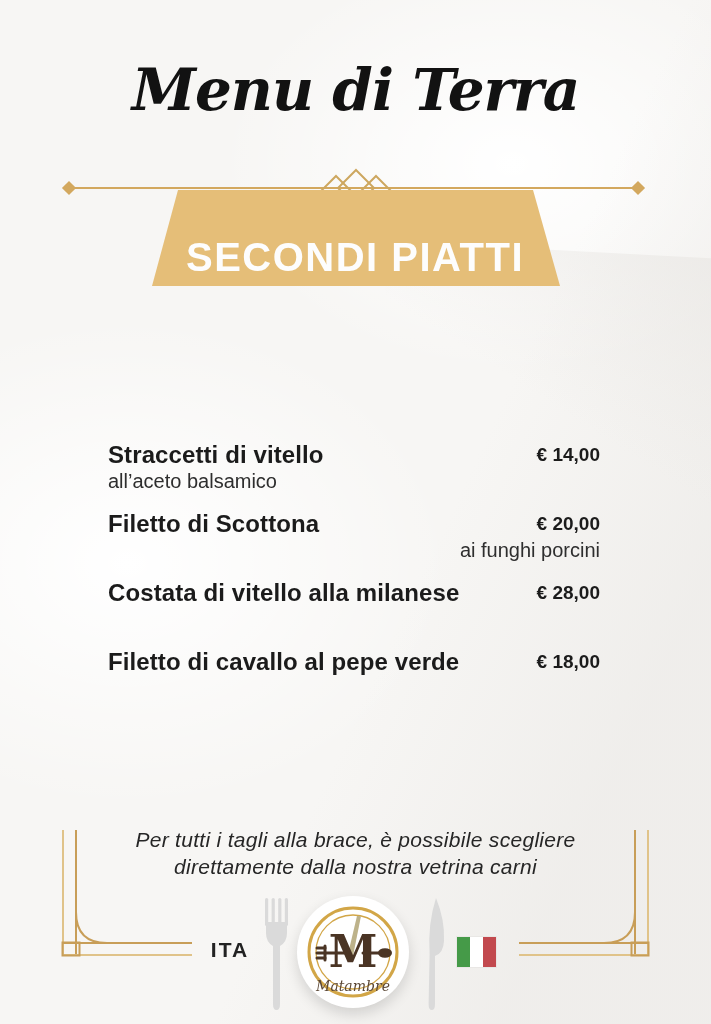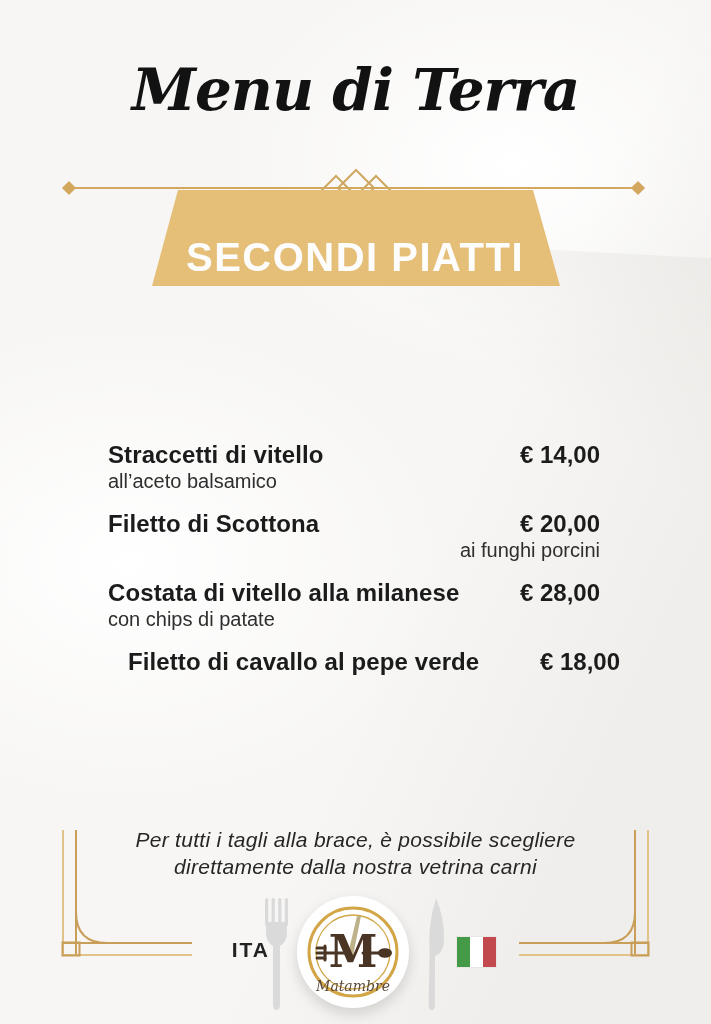--- a/index.html
+++ b/index.html
@@ -47,38 +47,38 @@
   .banner-label{
     font-size:40px;font-weight:bold;color:#fdfdfd;letter-spacing:1.5px;
     padding-bottom:2px;
     margin-top:40px;
   }
 
   
   .menu-item{position:absolute;left:108px;width:492px;}
   .item-row{display:flex;justify-content:space-between;align-items:flex-start;}
   .item-name{font-size:24px;font-weight:bold;line-height:25px;color:#1b1b1b;letter-spacing:0.1px;}
-  .item-price{font-size:24px;font-weight:bold;line-height:25px;color:#1b1b1b;white-space:nowrap;}
+  .item-price{font-size:19px;font-weight:bold;line-height:25px;color:#1b1b1b;white-space:nowrap;}
   .item-desc{font-size:20px;line-height:24px;color:#2e2e2e;margin-top:2px;}
-  .pos-1{top:442px;} .pos-2{top:511px;text-align:right;} .pos-3{top:580px;} .pos-4{top:649px;margin-left:20px;}
+  .pos-1{top:442px;} .pos-2{top:511px;text-align:right;} .pos-3{top:580px;} .pos-4{top:649px;}
 
   
   .note{
     position:absolute;left:0;top:826px;width:711px;text-align:center;
     font-style:italic;font-size:21px;line-height:27px;color:#262626;letter-spacing:0.3px;
   }
 
   
   .ornament{position:absolute;top:822px;width:145px;height:140px;}
   .ornament-left{left:52px;}
   .ornament-right{left:514px;transform:scaleX(-1);}
 
   
   .lang-label{
-    position:absolute;left:190px;top:938px;width:80px;text-align:right;
+    position:absolute;left:190px;top:938px;width:80px;text-align:center;
     font-size:21px;font-weight:bold;letter-spacing:2px;color:#222222;
   }
   .fork-sil{position:absolute;left:263px;top:898px;}
   .knife-sil{position:absolute;left:423px;top:898px;}
   .logo-plate{
     position:absolute;left:297px;top:896px;width:112px;height:112px;border-radius:50%;
     background:#ffffff;box-shadow:0 6px 14px rgba(0,0,0,0.14);
   }
   .logo-plate svg{position:absolute;left:0;top:0;}
   .flag{
@@ -129,21 +129,20 @@
     <span class="item-price">€ 20,00</span>
   </div>
   <div class="item-desc">ai funghi porcini</div>
 </div>
 
 <div class="menu-item pos-3">
   <div class="item-row">
     <span class="item-name">Costata di vitello alla milanese</span>
     <span class="item-price">€ 28,00</span>
   </div>
-  <div class="item-desc">con chips di patate</div>
 </div>
 
 <div class="menu-item pos-4">
   <div class="item-row">
     <span class="item-name">Filetto di cavallo al pepe verde</span>
     <span class="item-price">€ 18,00</span>
   </div>
 </div>
 
 <div class="note">

